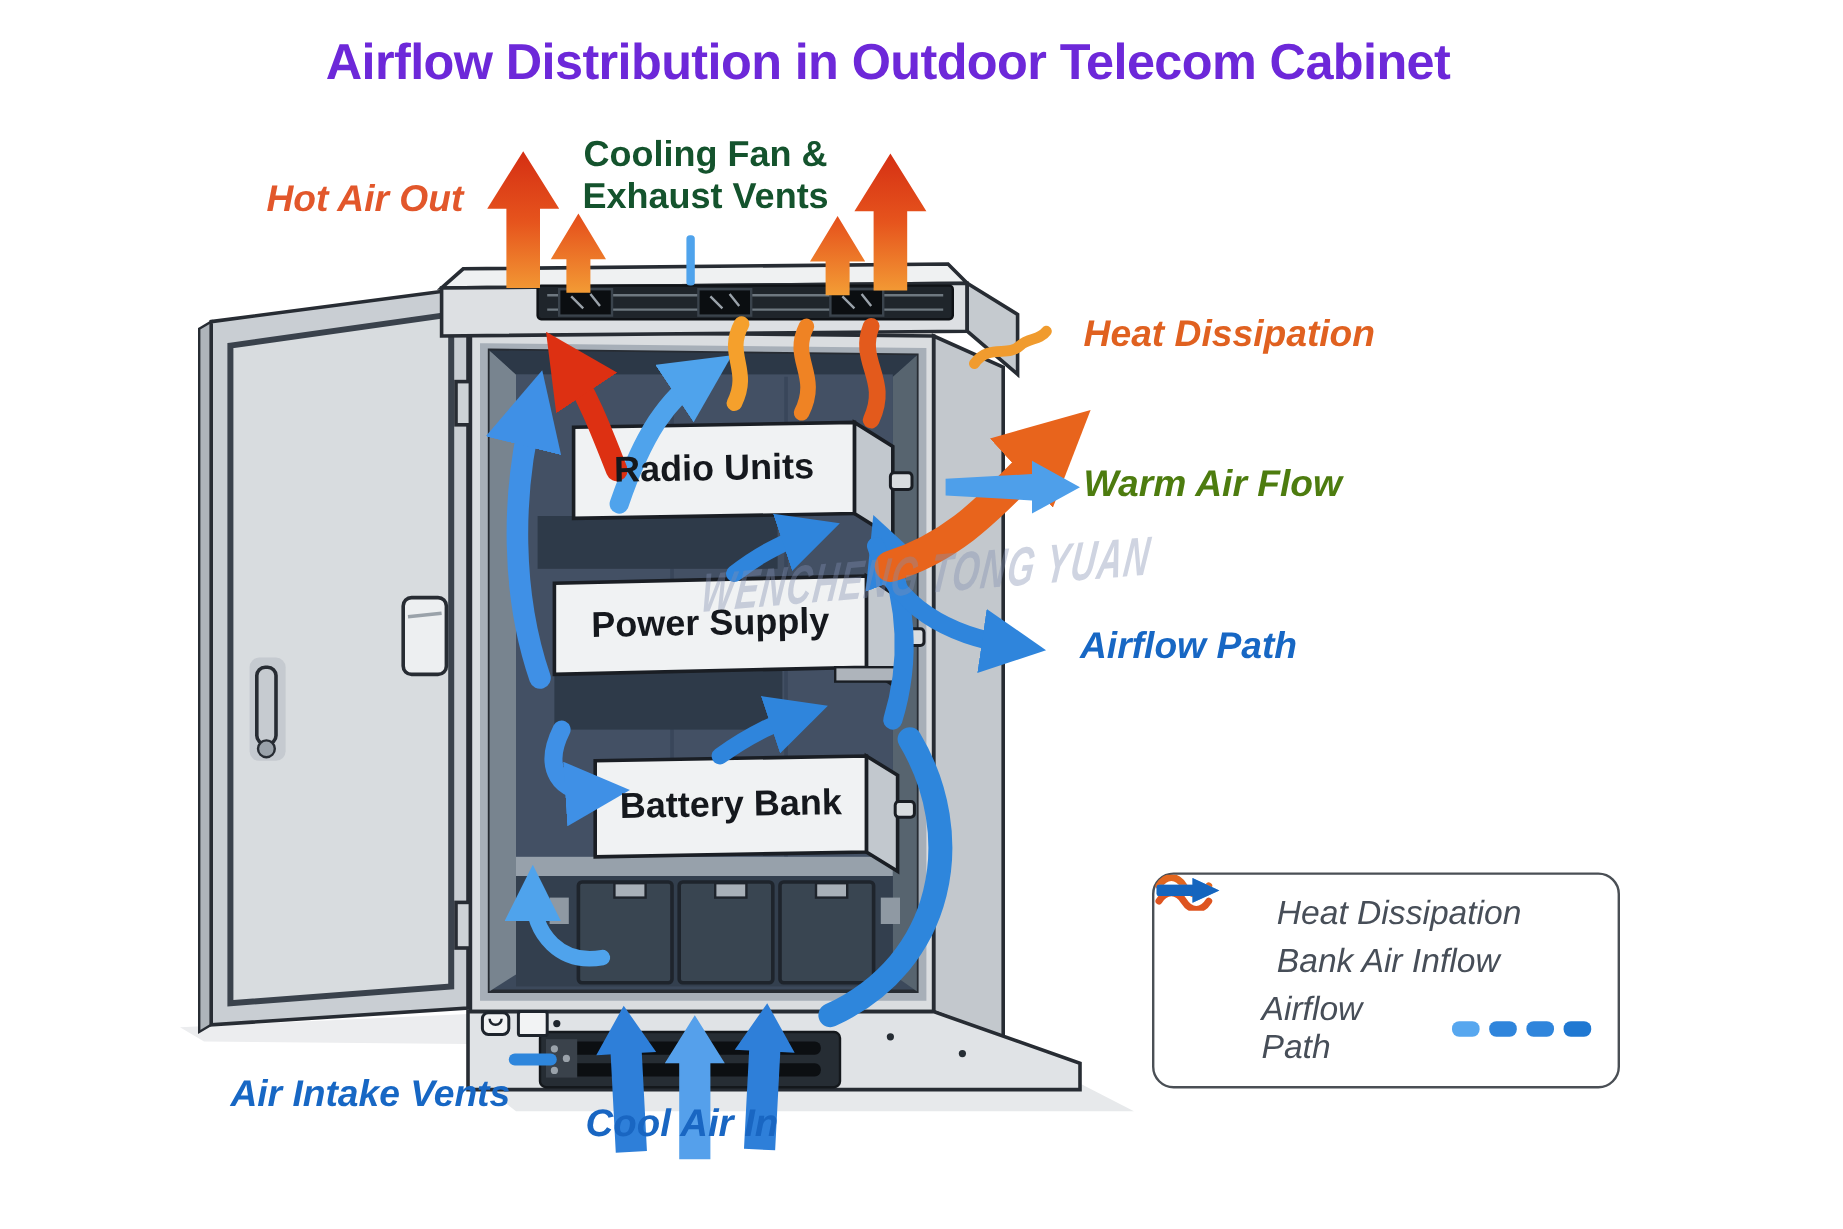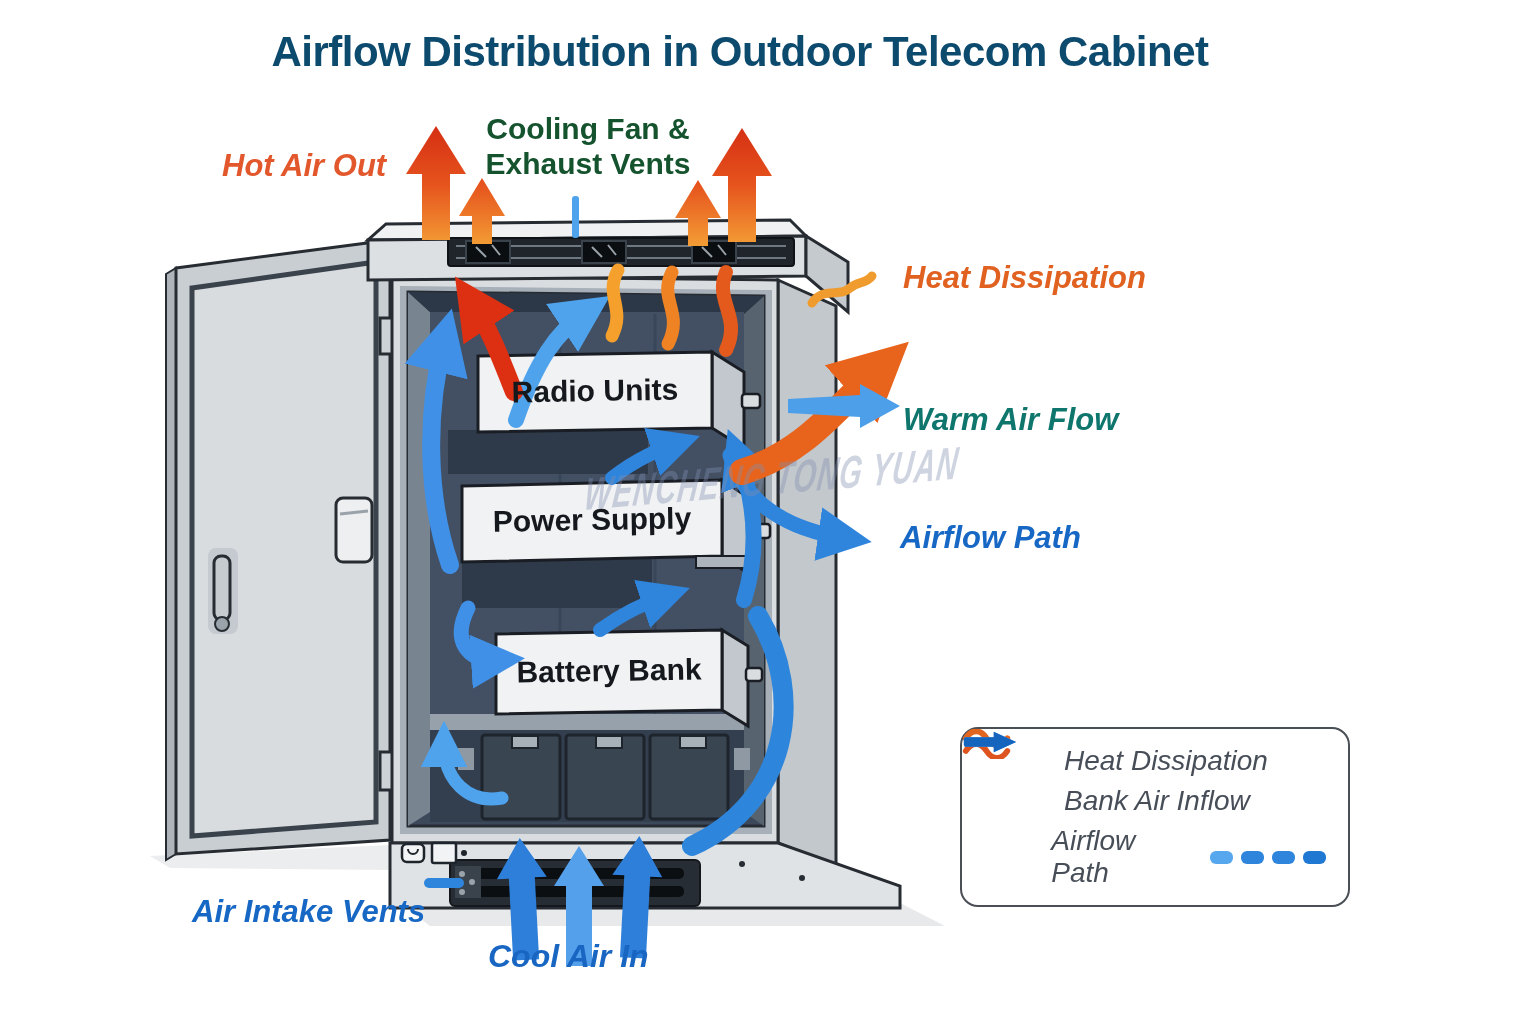--- a/index.html
+++ b/index.html
@@ -1,29 +1,29 @@
 <!DOCTYPE html>
 <html><head>
 <meta charset="utf-8">
 <style>
   html,body{margin:0;padding:0;background:#fff;}
   #stage{position:relative;width:1536px;height:1024px;background:#ffffff;overflow:hidden;
          font-family:"Liberation Sans",sans-serif;}
   #stage svg{position:absolute;left:0;top:0;}
   .lbl{position:absolute;white-space:nowrap;line-height:1.15;}
   .title{left:0;width:1480px;top:28px;text-align:center;font-size:42px;font-weight:bold;
-         color:#0c4a6e;letter-spacing:-0.5px;}
+         color:#6d28d9;letter-spacing:-0.5px;}
   .hot{left:222px;top:148px;font-size:31px;font-weight:bold;font-style:italic;color:#E2572B;text-align:right;}
   .fanlbl{left:428px;top:112px;width:320px;text-align:center;font-size:30px;font-weight:bold;
           color:#14532d;white-space:normal;}
   .heatd{left:903px;top:260px;font-size:31px;font-weight:bold;font-style:italic;color:#E06120;}
-  .warm{left:903px;top:402px;font-size:31px;font-weight:bold;font-style:italic;color:#0f766e;}
+  .warm{left:903px;top:385px;font-size:31px;font-weight:bold;font-style:italic;color:#4d7c0f;}
   .apath{left:900px;top:520px;font-size:31px;font-weight:bold;font-style:italic;color:#1767C4;}
   .intake{left:192px;top:866px;font-size:31px;font-weight:bold;font-style:italic;color:#1767C4;margin-top:28px;}
-  .coolin{left:488px;top:918px;font-size:32px;font-weight:bold;font-style:italic;color:#1966C2;margin-top:20px;}
+  .coolin{left:488px;top:918px;font-size:32px;font-weight:bold;font-style:italic;color:#1966C2;}
   .slab{position:absolute;display:flex;align-items:center;justify-content:center;
         font-weight:bold;color:#15181D;font-size:30px;transform:rotate(-1deg);}
   .slab.radio{left:478px;top:352px;width:234px;height:78px;}
   .slab.power{left:462px;top:480px;width:260px;height:80px;}
   .slab.battery{left:496px;top:630px;width:226px;height:82px;}
   .watermark{left:588px;top:468px;font-size:46px;font-weight:bold;font-style:italic;
              color:rgba(128,142,176,0.38);letter-spacing:2px;
              transform:scaleX(0.62) skewX(-14deg) rotate(-3deg);transform-origin:left top;}
   .legend{position:absolute;left:960px;top:727px;width:390px;height:180px;background:#ffffff;
           border:2px solid #4A4F55;border-radius:18px;box-sizing:border-box;

